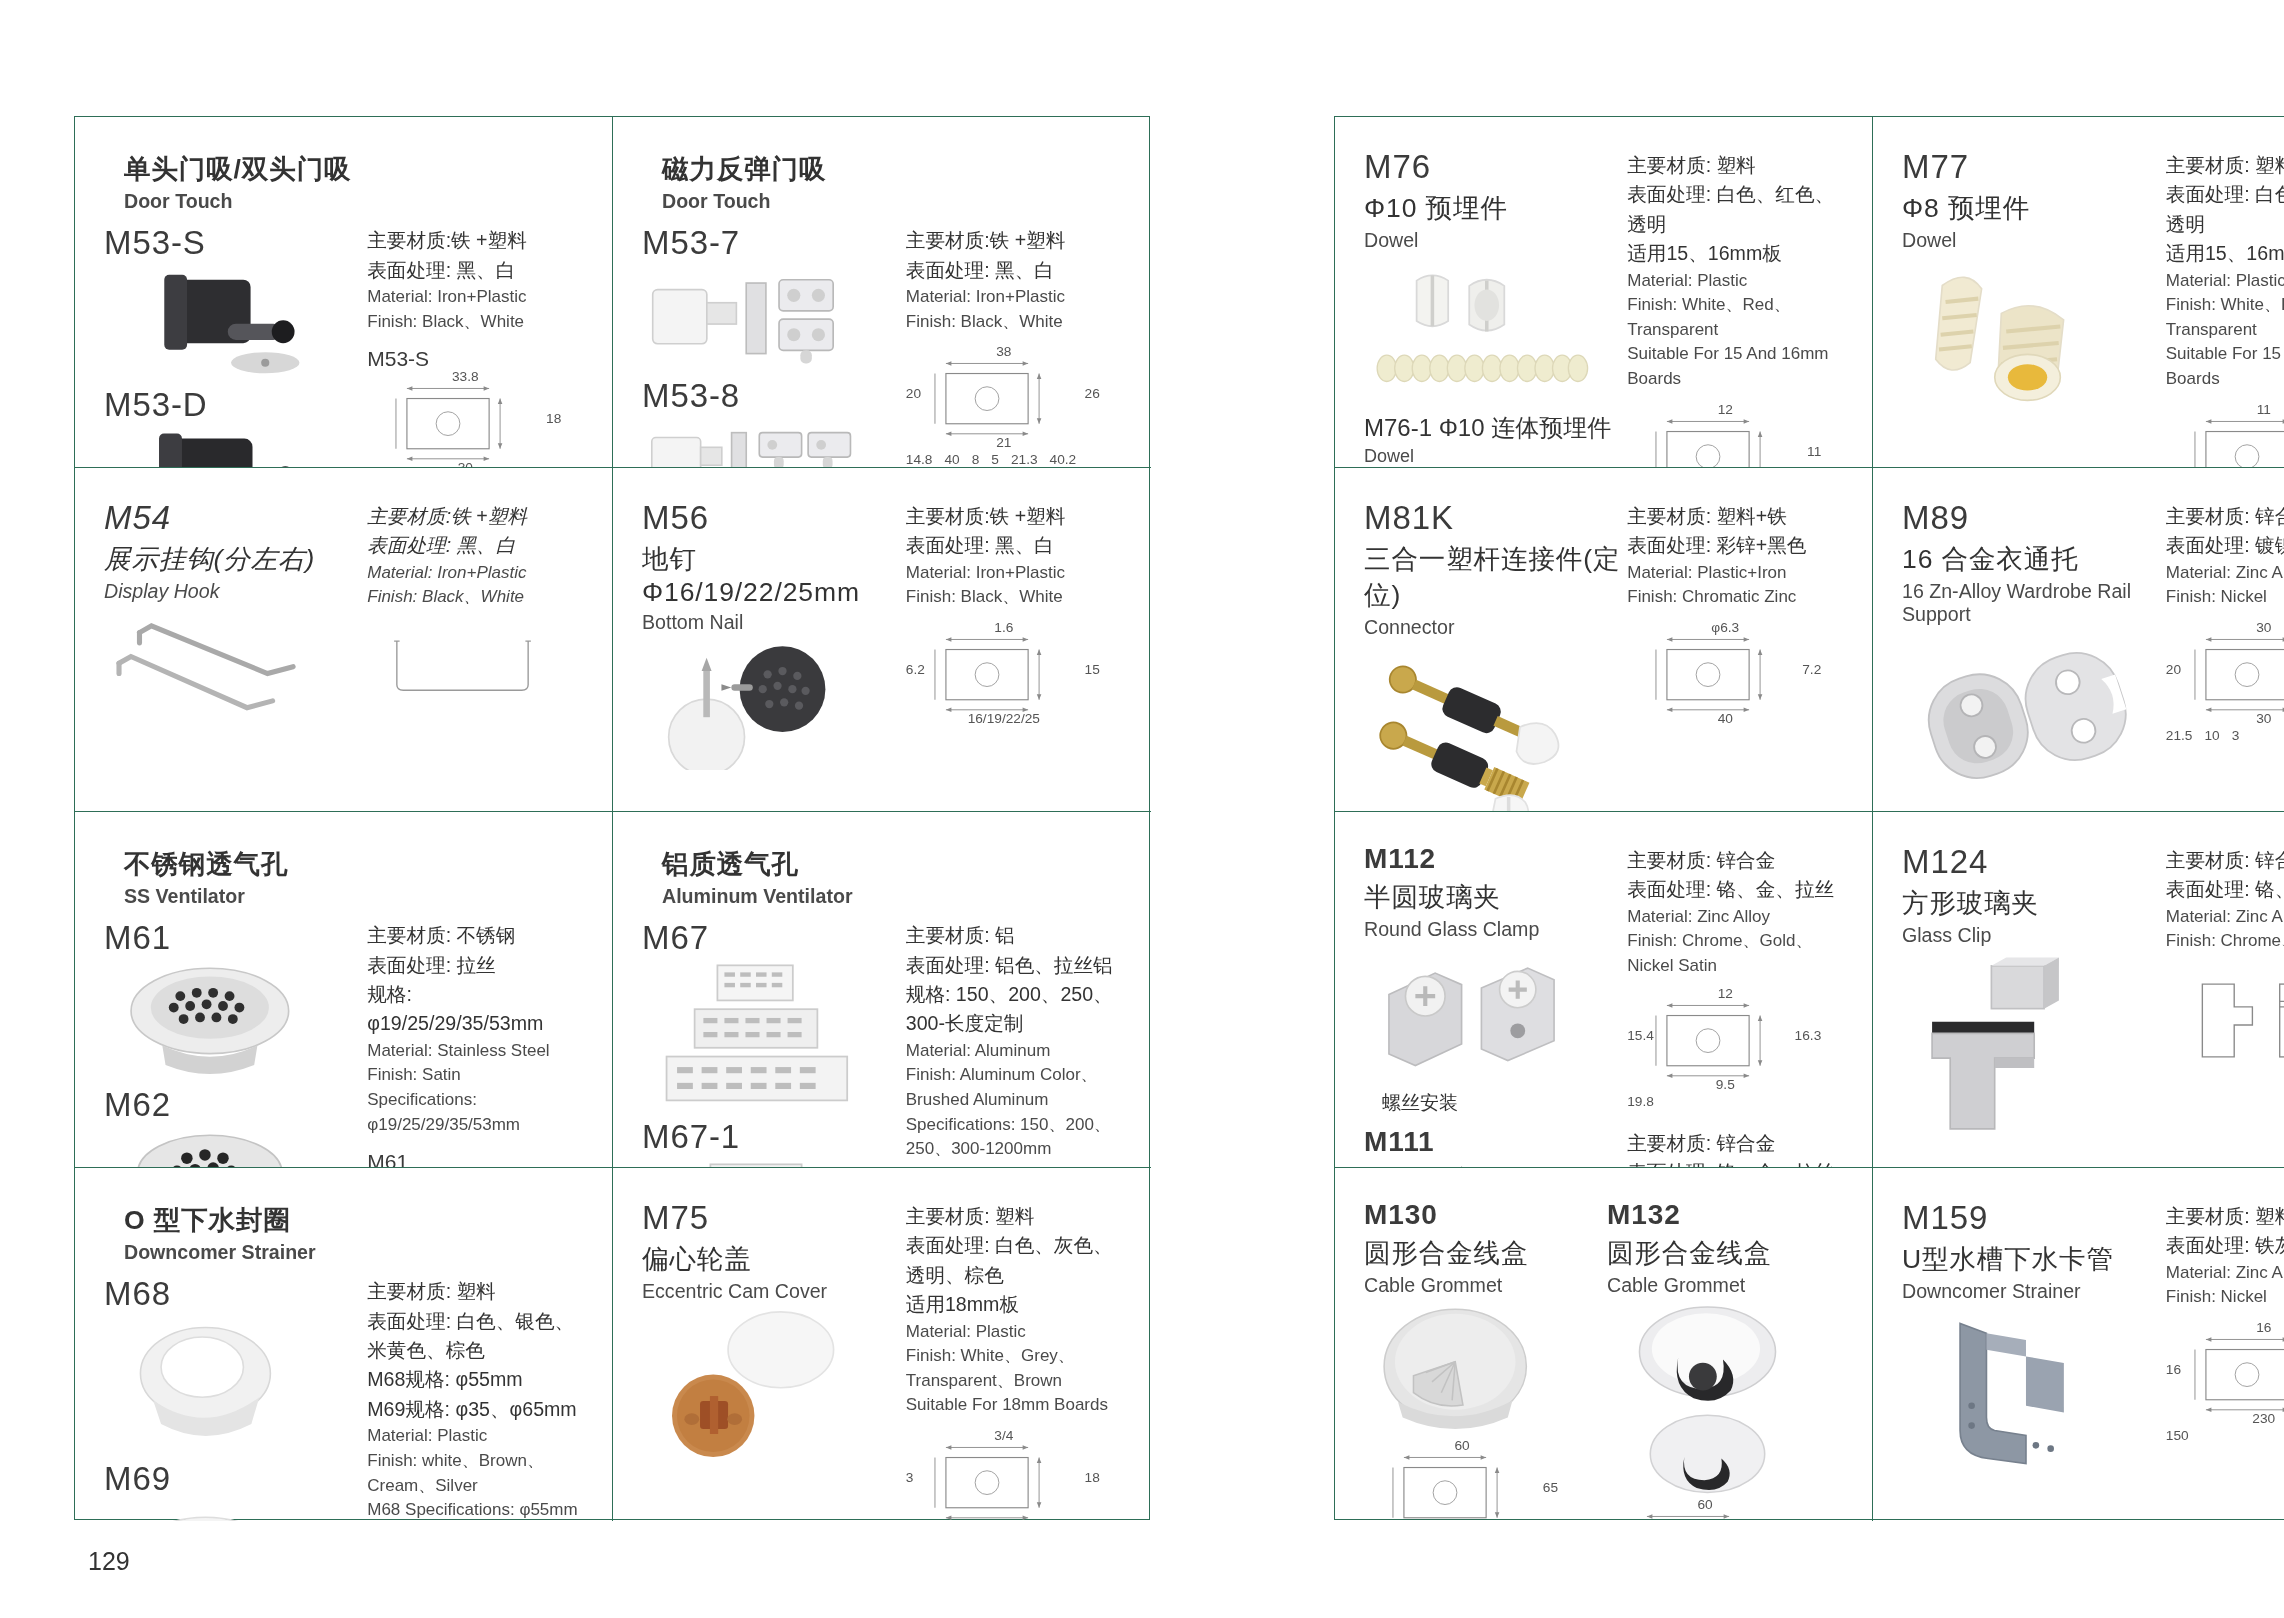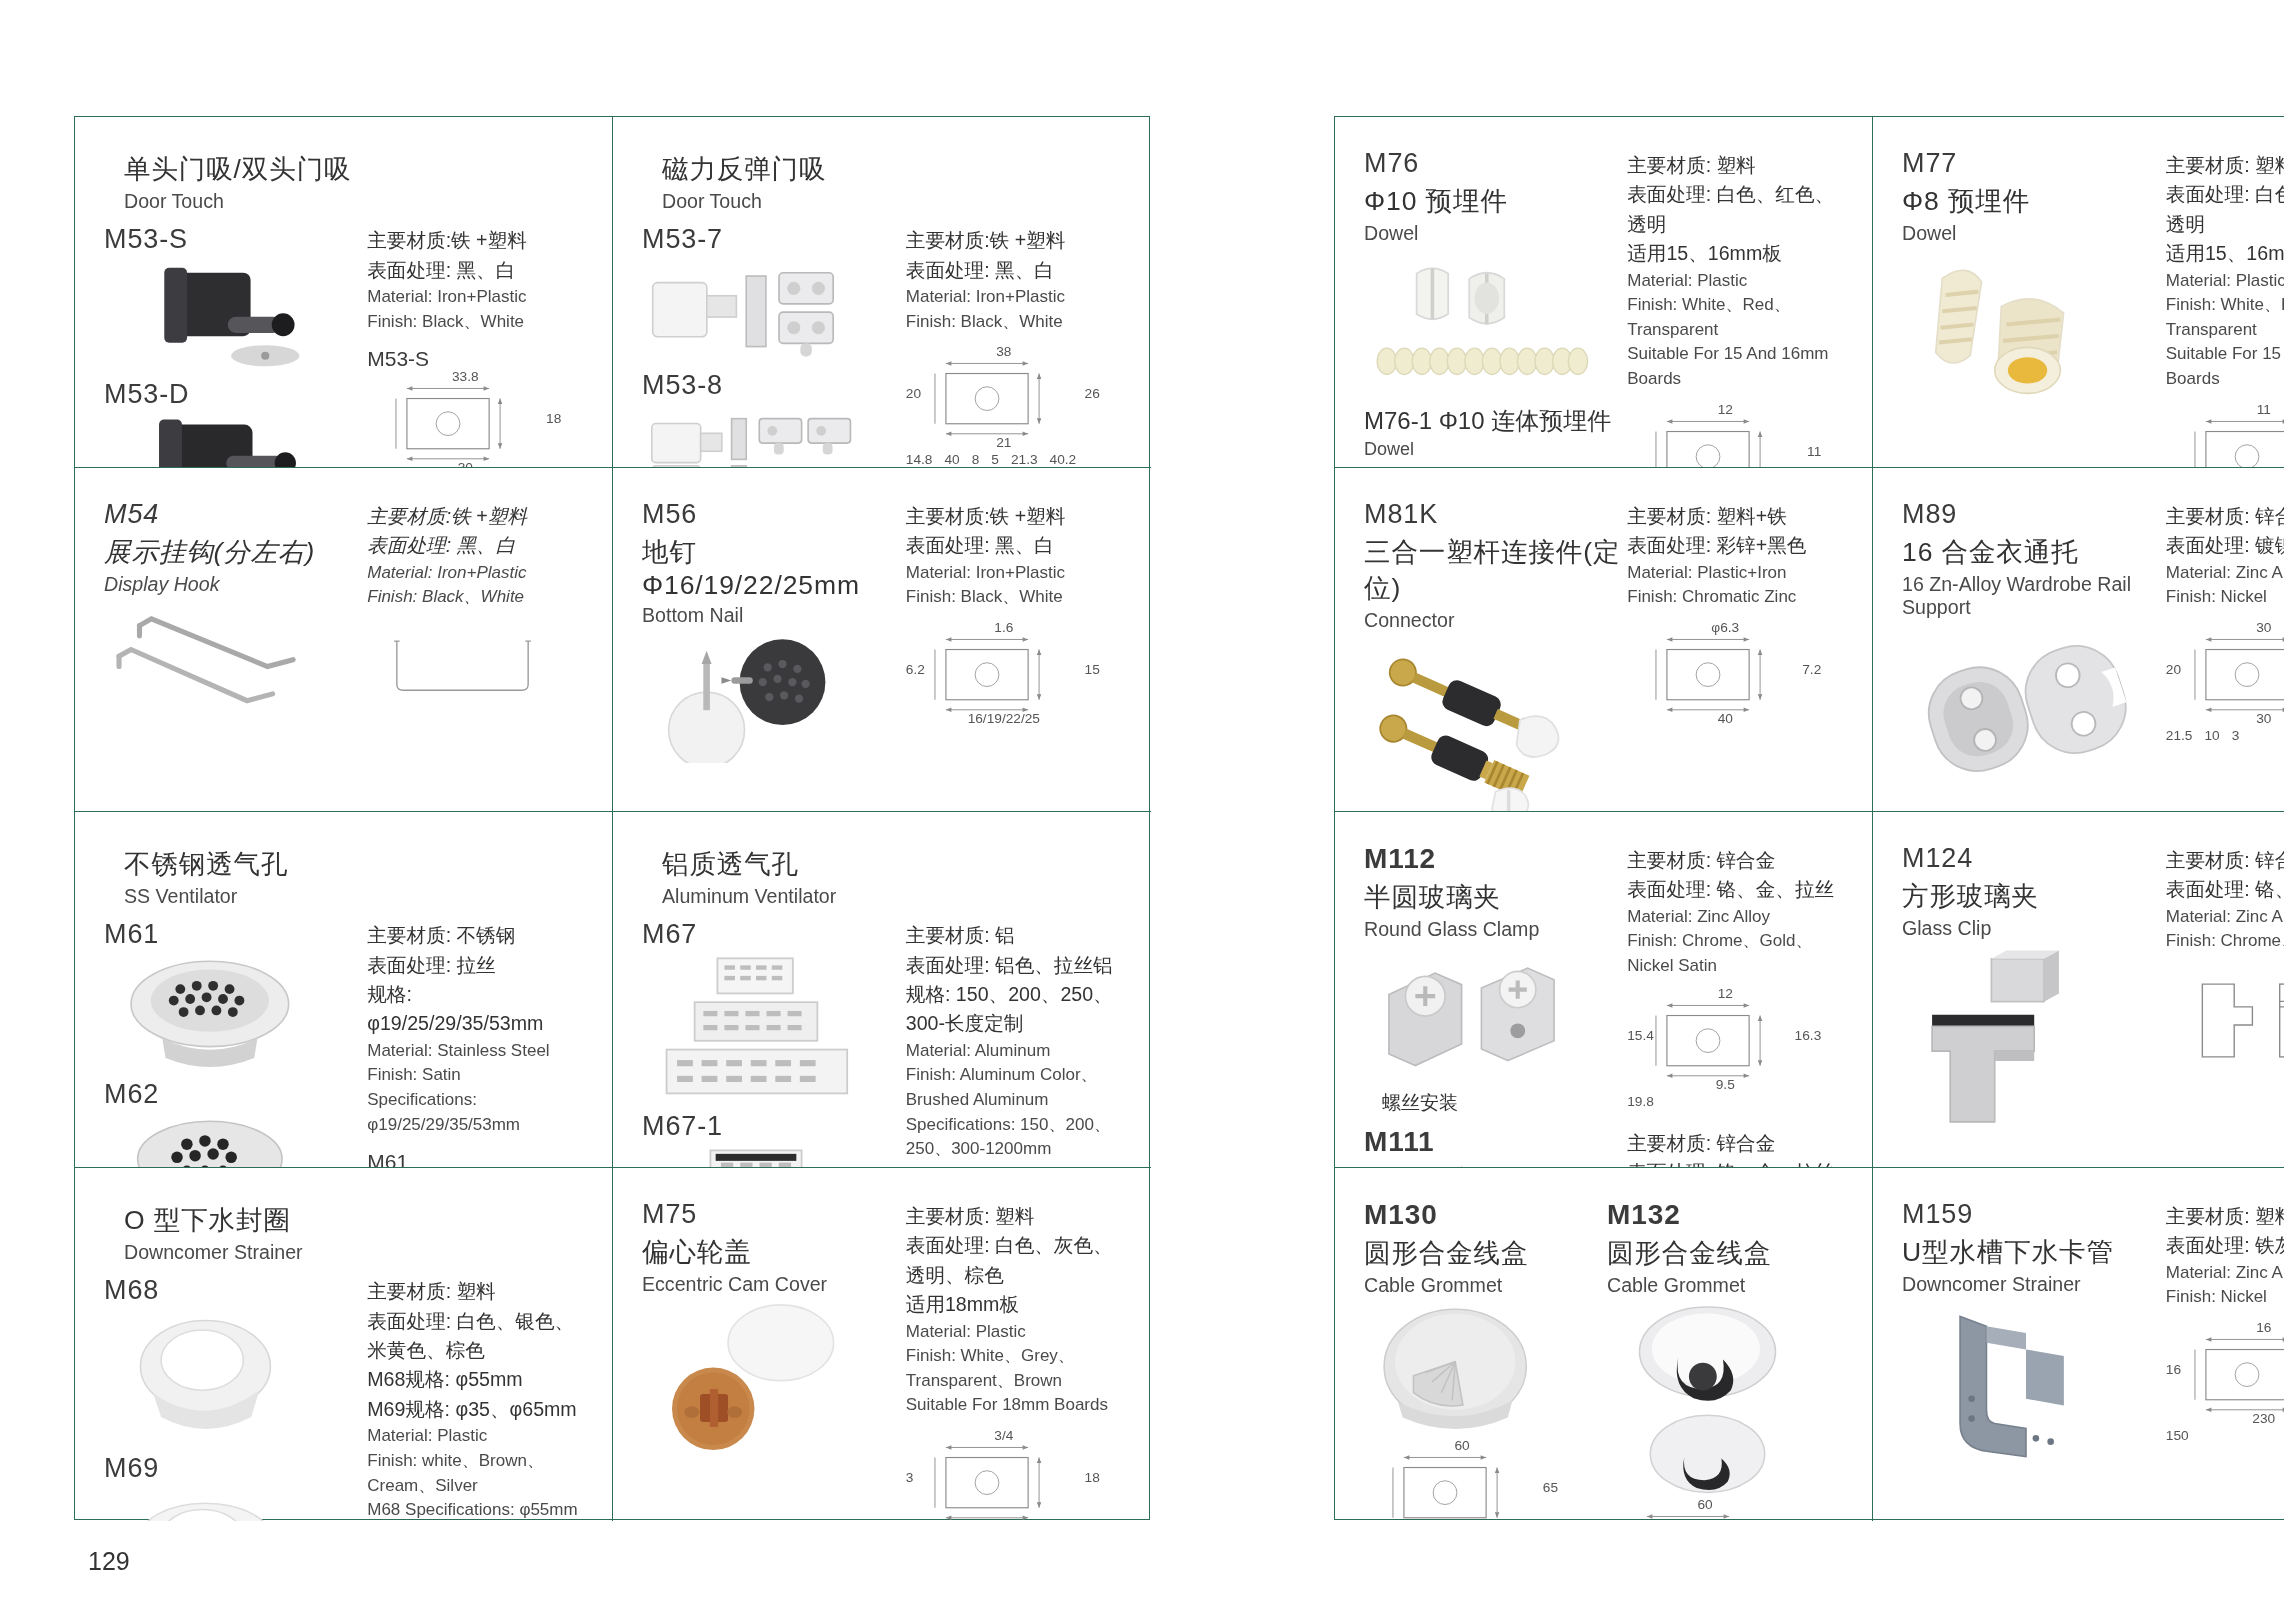--- a/index.html
+++ b/index.html
@@ -4,23 +4,23 @@
 <style>
   html,body{margin:0;padding:0;background:#ffffff;}
   #canvas{position:relative;width:2482px;height:1618px;background:#ffffff;
           font-family:"Liberation Sans","DejaVu Sans",sans-serif;color:#3a3a3a;overflow:hidden;}
   .page-table{position:absolute;top:116px;width:1076px;height:1404px;border:1.4px solid #2e6e57;box-sizing:border-box;}
   #table-0{left:74px;} #table-1{left:1334px;}
   .cell{position:absolute;box-sizing:border-box;padding:25px 29px;overflow:hidden;}
   .b-r{border-right:0.9px solid #2e6e57;} .b-b{border-bottom:0.9px solid #2e6e57;}
   .tcn{font-size:26.5px;color:#333;letter-spacing:0.9px;margin:0 0 2.7px 0;}
   .ten{font-size:19.6px;color:#4a4a4a;margin:0 0 4.6px 0;}
-  .code{font-size:27px;color:#3b3b3b;letter-spacing:0.9px;margin:6.4px 0 3.7px 0;}
+  .code{font-size:33px;color:#3b3b3b;letter-spacing:0.9px;margin:6.4px 0 3.7px 0;}
   .code.small{font-size:28px;font-weight:bold;}
-  .hdr{margin-left:20px;margin-top:9px;}
+  .hdr{margin-left:20px;margin-top:9px;font-weight:bold;}
   .cols{display:flex;align-items:flex-start;}
   .leftcol{flex:0 0 54%;min-width:0;}
   .rightcol{flex:1;min-width:0;padding-left:4.6px;}
   .scn{font-size:19.6px;color:#333;line-height:1.5;}
   .sen{font-size:17px;color:#4a4a4a;line-height:1.45;}
   .specs{margin:9px 0 10px 0;}
   .photo{margin:2.7px 0;}
   .photo svg{display:block;}
   .note{font-size:19px;color:#333;margin:1.8px 0 0 18px;}
   .cap-cn{font-size:24px;color:#333;margin-top:4.6px;}

